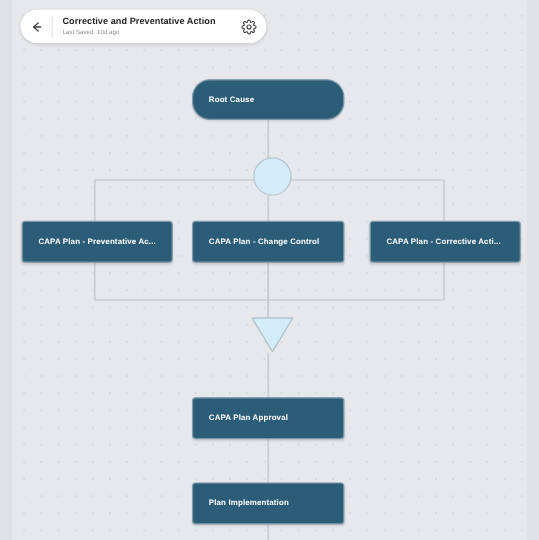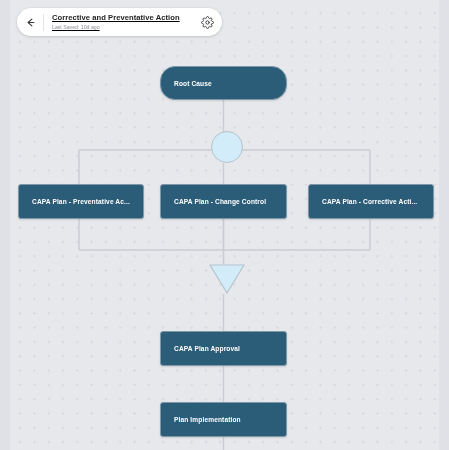--- a/index.html
+++ b/index.html
@@ -75,21 +75,20 @@
     height: 17px;
     background: #e3e3e5;
     flex: 0 0 auto;
   }
 
   #header-text {
     flex: 1 1 auto;
     padding-left: 8px;
     overflow: hidden;
     line-height: 1;
-    text-decoration: underline;
   }
 
   #header-title {
     font-size: 7.6px;
     font-weight: bold;
     color: #1d1d1f;
     letter-spacing: .05px;
     white-space: nowrap;
     line-height: 10px;
   }

